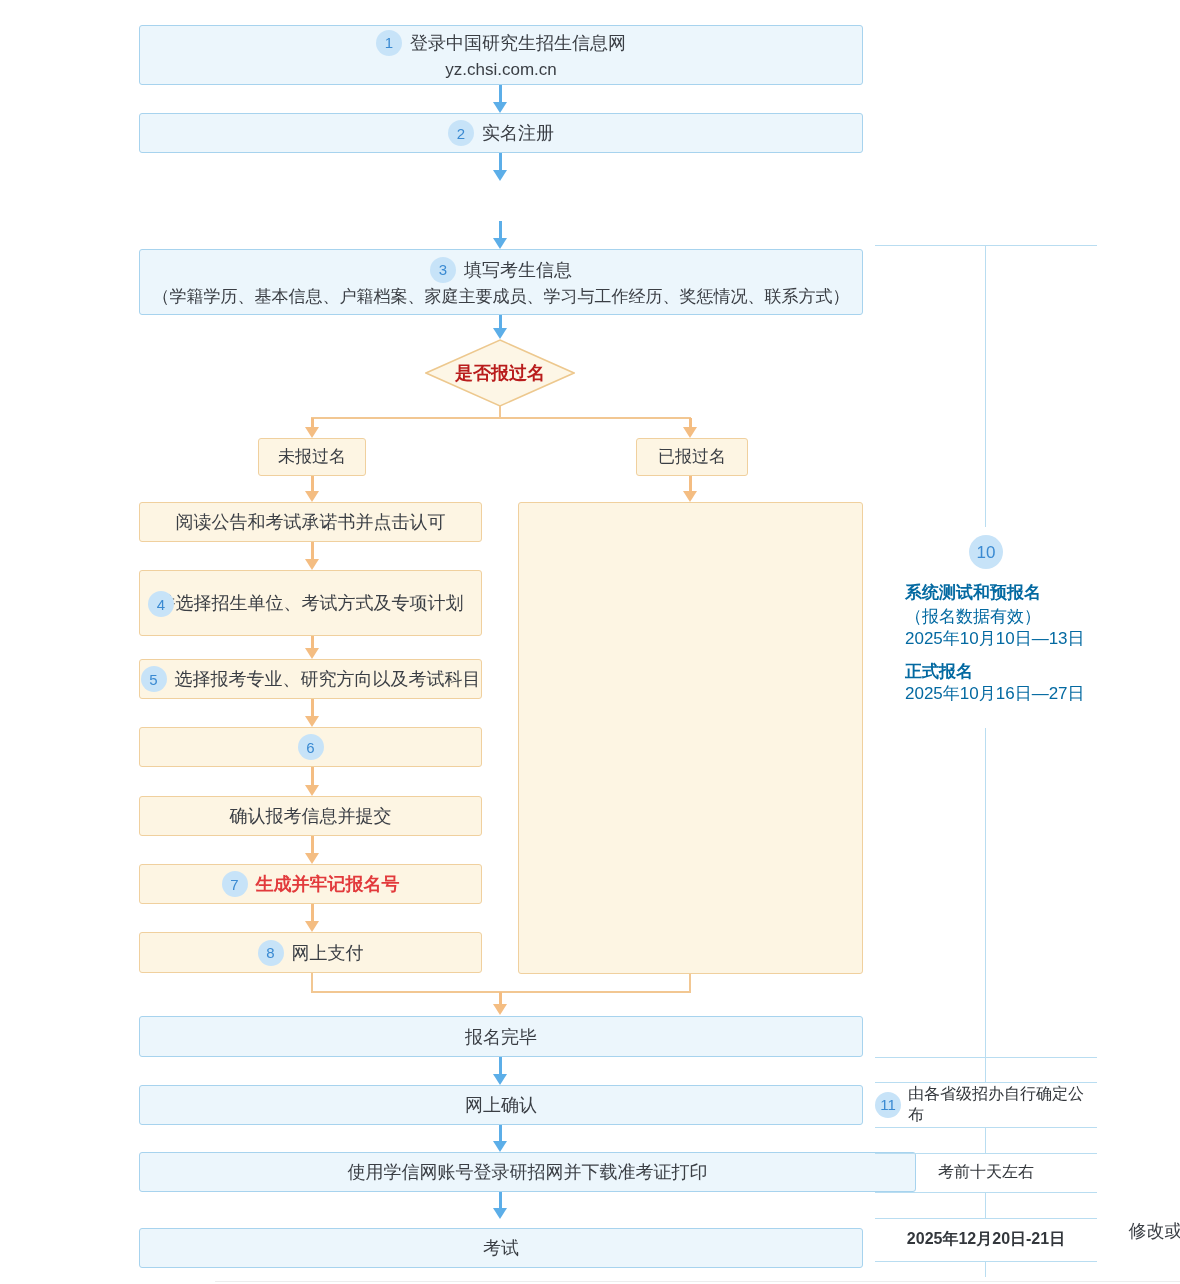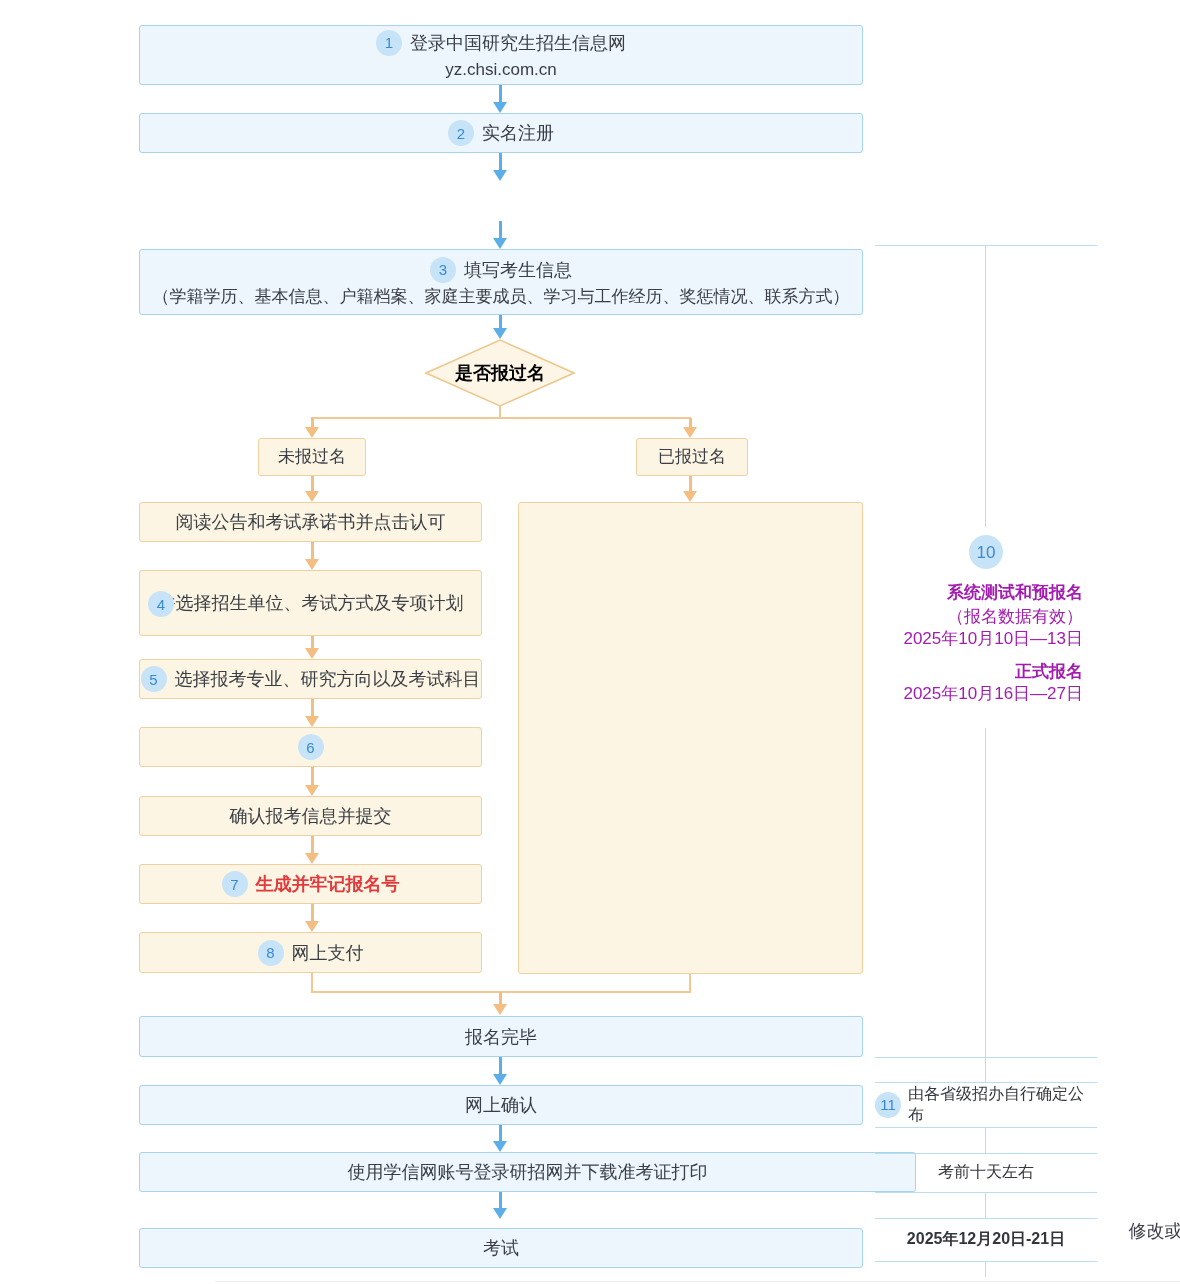--- a/index.html
+++ b/index.html
@@ -30,30 +30,30 @@
              border-top:11px solid;}
   .arr.ab .stem{background:#5caee8;} .arr.ab .head{border-top-color:#5caee8;}
   .arr.ao .stem{background:#f4bd82;} .arr.ao .head{border-top-color:#f4bd82;}
 
   
   .oline{position:absolute;background:#f2c792;}
   .sline{position:absolute;background:#b9ddf1;}
   .grayline{position:absolute;background:#ededed;}
 
   
-  .side-text{position:absolute;left:861px;width:222px;text-align:right;color:#a21caf;}
+  .side-text{position:absolute;left:905px;width:222px;text-align:left;color:#0369a1;}
   .side-title{font-weight:bold;font-size:17px;}
   .side-normal{font-size:17px;}
   .side-row{position:absolute;left:875px;width:222px;display:flex;align-items:center;
             justify-content:center;gap:7px;font-size:16px;color:#33373c;}
   .bold{font-weight:bold;}
 
   .diamond-wrap{position:absolute;left:425px;top:339px;width:150px;height:68px;}
   .diamond-label{position:absolute;left:0;top:0;width:100%;height:100%;display:flex;
-                 align-items:center;justify-content:center;font-size:18px;font-weight:bold;color:#000000;}
+                 align-items:center;justify-content:center;font-size:18px;font-weight:bold;color:#b91c1c;}
 </style>
 </head>
 <body>
 
 <div id="canvas">
 
   <div class="box blue two-line" style="left:139px;top:25px;width:724px;height:60px;">
     <div class="row">
       <span class="badge">1</span>
       <span>登录中国研究生招生信息网</span>

